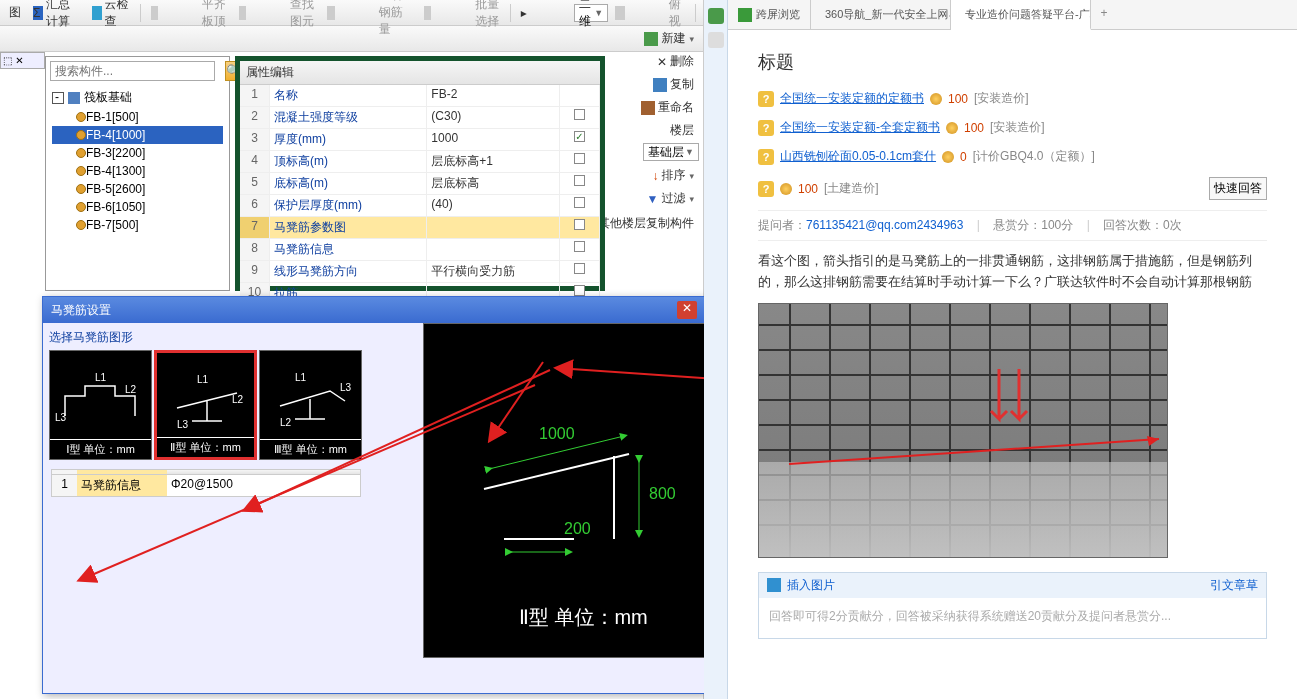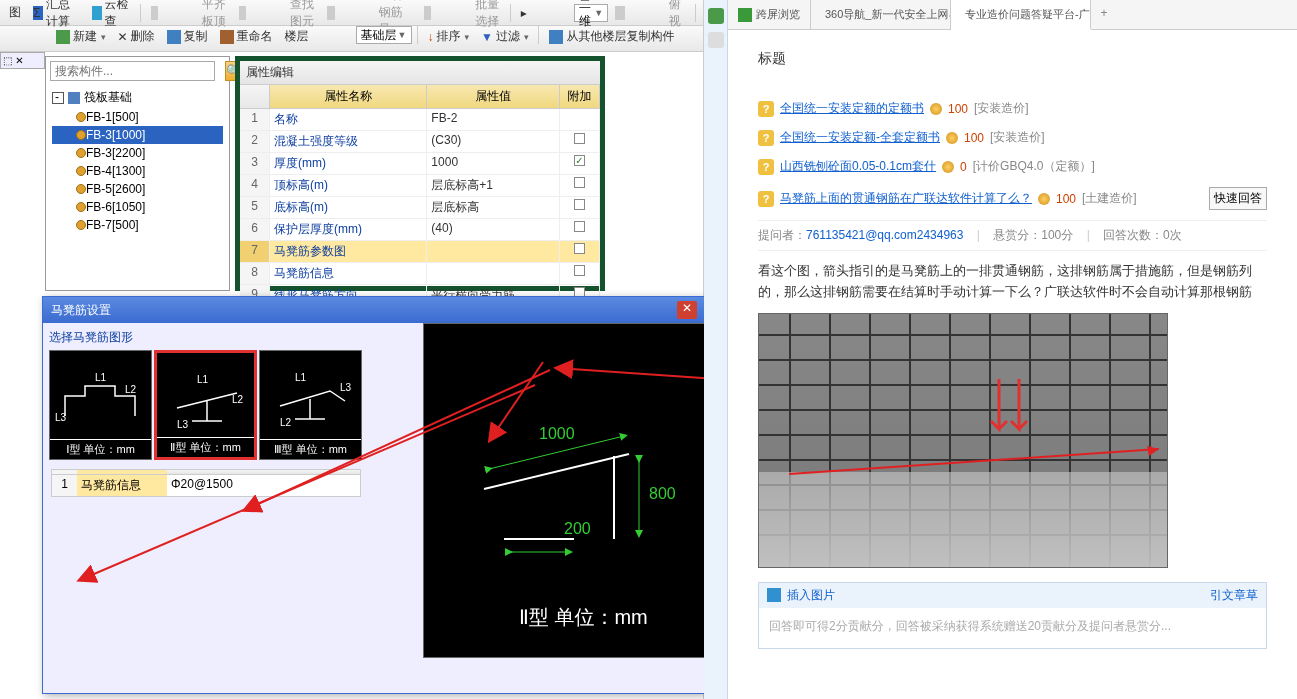--- a/index.html
+++ b/index.html
@@ -3,21 +3,21 @@
 <meta charset="utf-8">
 <style>
 * { margin: 0; padding: 0; box-sizing: border-box; font-family: "Microsoft YaHei", SimSun, Arial, sans-serif; font-size: 12px; }
 body { background: #f0f0f0; width: 1297px; height: 699px; overflow: hidden; position: relative; }
 
 
 .left-panel { position: absolute; left: 0; top: 0; width: 704px; height: 699px; background: #fff; border-right: 1px solid #ccc; }
 
 
 .toolbar-row1 { height: 26px; background: linear-gradient(#fafafa,#e8e8e8); border-bottom: 1px solid #ccc; display: flex; align-items: center; padding: 0 4px; gap: 2px; }
-.toolbar-row2 { height: 26px; background: linear-gradient(#fafafa,#e8e8e8); border-bottom: 1px solid #ccc; display: flex; align-items: flex-start; padding: 0 4px; gap: 2px; }
+.toolbar-row2 { height: 26px; background: linear-gradient(#fafafa,#e8e8e8); border-bottom: 1px solid #ccc; display: flex; align-items: flex-end; padding: 0 4px; gap: 2px; flex-direction: column; }
 .tb-btn { display: inline-flex; align-items: center; gap: 3px; padding: 2px 5px; color: #333; cursor: pointer; border-radius: 2px; }
 .tb-btn.disabled { color: #999; gap: 44px; }
 .tb-sep { width: 1px; height: 18px; background: #ccc; margin: 0 3px; }
 .tb-ico { width: 14px; height: 14px; display: inline-block; }
 .tb-dd { color: #666; font-size: 9px; margin-left: 1px; }
 .combo { border: 1px solid #aaa; background: #fff; padding: 1px 4px; height: 18px; display: inline-flex; align-items: center; margin-left: 40px; }
 
 
 .dock { position: absolute; left: 0; top: 52px; width: 45px; height: 40px; }
 .dock-tab { border: 1px solid #aaa; background: #eef; padding: 2px; font-size: 10px; }
@@ -87,21 +87,21 @@
 .vstrip-item { width: 16px; height: 16px; margin: 8px auto; border-radius: 3px; }
 .browser { position: absolute; left: 24px; top: 0; right: 0; height: 699px; border-radius: 22px; }
 .tabs { height: 30px; background: #f5f5f5; display: flex; border-bottom: 1px solid #ccc; }
 .tab { padding: 6px 10px; border-right: 1px solid #ccc; display: flex; align-items: center; gap: 4px; cursor: pointer; max-width: 140px; white-space: nowrap; overflow: hidden; }
 .tab.active { background: #fff; border-bottom: 2px solid #fff; margin-bottom: -1px; }
 .tab .tico { width: 14px; height: 14px; }
 .tab .tx { font-size: 11px; color: #555; }
 .newtab { width: 26px; text-align: center; color: #888; padding-top: 6px; cursor: pointer; }
 
 .page { padding: 20px 30px 8px 30px; }
-.page-title { color: #333; font-size: 14px; margin-bottom: 26px; }
+.page-title { color: #333; font-size: 18px; margin-bottom: 10px; }
 .qa-item { display: flex; align-items: center; gap: 6px; padding: 6px 0; font-size: 13px; flex-wrap: wrap; }
 .q-ico { width: 16px; height: 16px; background: #f0c040; border-radius: 3px; color: #fff; text-align: center; font-weight: bold; line-height: 16px; font-size: 11px; }
 .q-link { color: #1060d0; text-decoration: underline; cursor: pointer; }
 .coin { width: 12px; height: 12px; background: radial-gradient(#ffd060,#d09020); border-radius: 50%; display: inline-block; }
 .q-score { color: #d04000; }
 .q-tag { color: #888; }
 .q-btn { border: 1px solid #aaa; background: #f8f8f8; padding: 2px 4px; margin-left: auto; cursor: pointer; }
 
 .meta-row { color: #888; padding: 6px 0; border-top: 1px solid #eee; border-bottom: 1px solid #eee; margin-top: 4px; font-size: 12px; }
 .meta-row .sep { margin: 0 10px; color: #ccc; }
@@ -227,21 +227,21 @@
           <span class="box-ico"></span>
           <span style="width:12px;height:12px;background:#5080c0"></span>
           <span>筏板基础</span>
         </div>
       <div class="tree-item">
           <span class="gear-ico"></span>
           <span>FB-1[500]</span>
         </div>
       <div class="tree-item sel">
           <span class="gear-ico"></span>
-          <span>FB-3[1000]</span>
+          <span>FB-4[1000]</span>
         </div>
       <div class="tree-item">
           <span class="gear-ico"></span>
           <span>FB-3[2200]</span>
         </div>
       <div class="tree-item">
           <span class="gear-ico"></span>
           <span>FB-4[1300]</span>
         </div>
       <div class="tree-item">
@@ -254,26 +254,20 @@
         </div>
       <div class="tree-item">
           <span class="gear-ico"></span>
           <span>FB-7[500]</span>
         </div>
     </div>
   </div>
 
   <div class="props-panel">
     <div class="props-title">属性编辑</div>
-    <div class="props-head">
-      <div class="ph-num"></div>
-      <div class="ph-name">属性名称</div>
-      <div class="ph-val">属性值</div>
-      <div class="ph-ext">附加</div>
-    </div>
     <div id="prop-rows">
         <div class="prop-row">
           <div class="pr-num">1</div>
           <div class="pr-name">名称</div>
           <div class="pr-val">FB-2</div>
           <div class="pr-ext"></div>
         </div>
         <div class="prop-row">
           <div class="pr-num">2</div>
           <div class="pr-name">混凝土强度等级</div>
@@ -461,21 +455,20 @@
       </div>
       <div class="qa-item">
         <span class="q-ico">?</span>
         <a class="q-link">山西铣刨砼面0.05-0.1cm套什</a>
         <span class="coin"></span>
         <span class="q-score">0</span>
         <span class="q-tag">[计价GBQ4.0（定额）]</span>
       </div>
       <div class="qa-item">
         <span class="q-ico">?</span>
-        <a class="q-link">马凳筋上面的贯通钢筋在广联达软件计算了么？</a>
         <span class="coin"></span>
         <span class="q-score">100</span>
         <span class="q-tag">[土建造价]</span>
         <button class="q-btn">快速回答</button>
       </div>
 
       <div class="meta-row">
         <span>提问者：</span><span style="color:#1060d0">761135421@qq.com2434963</span>
         <span class="sep">|</span>
         <span>悬赏分：</span><span>100分</span>

